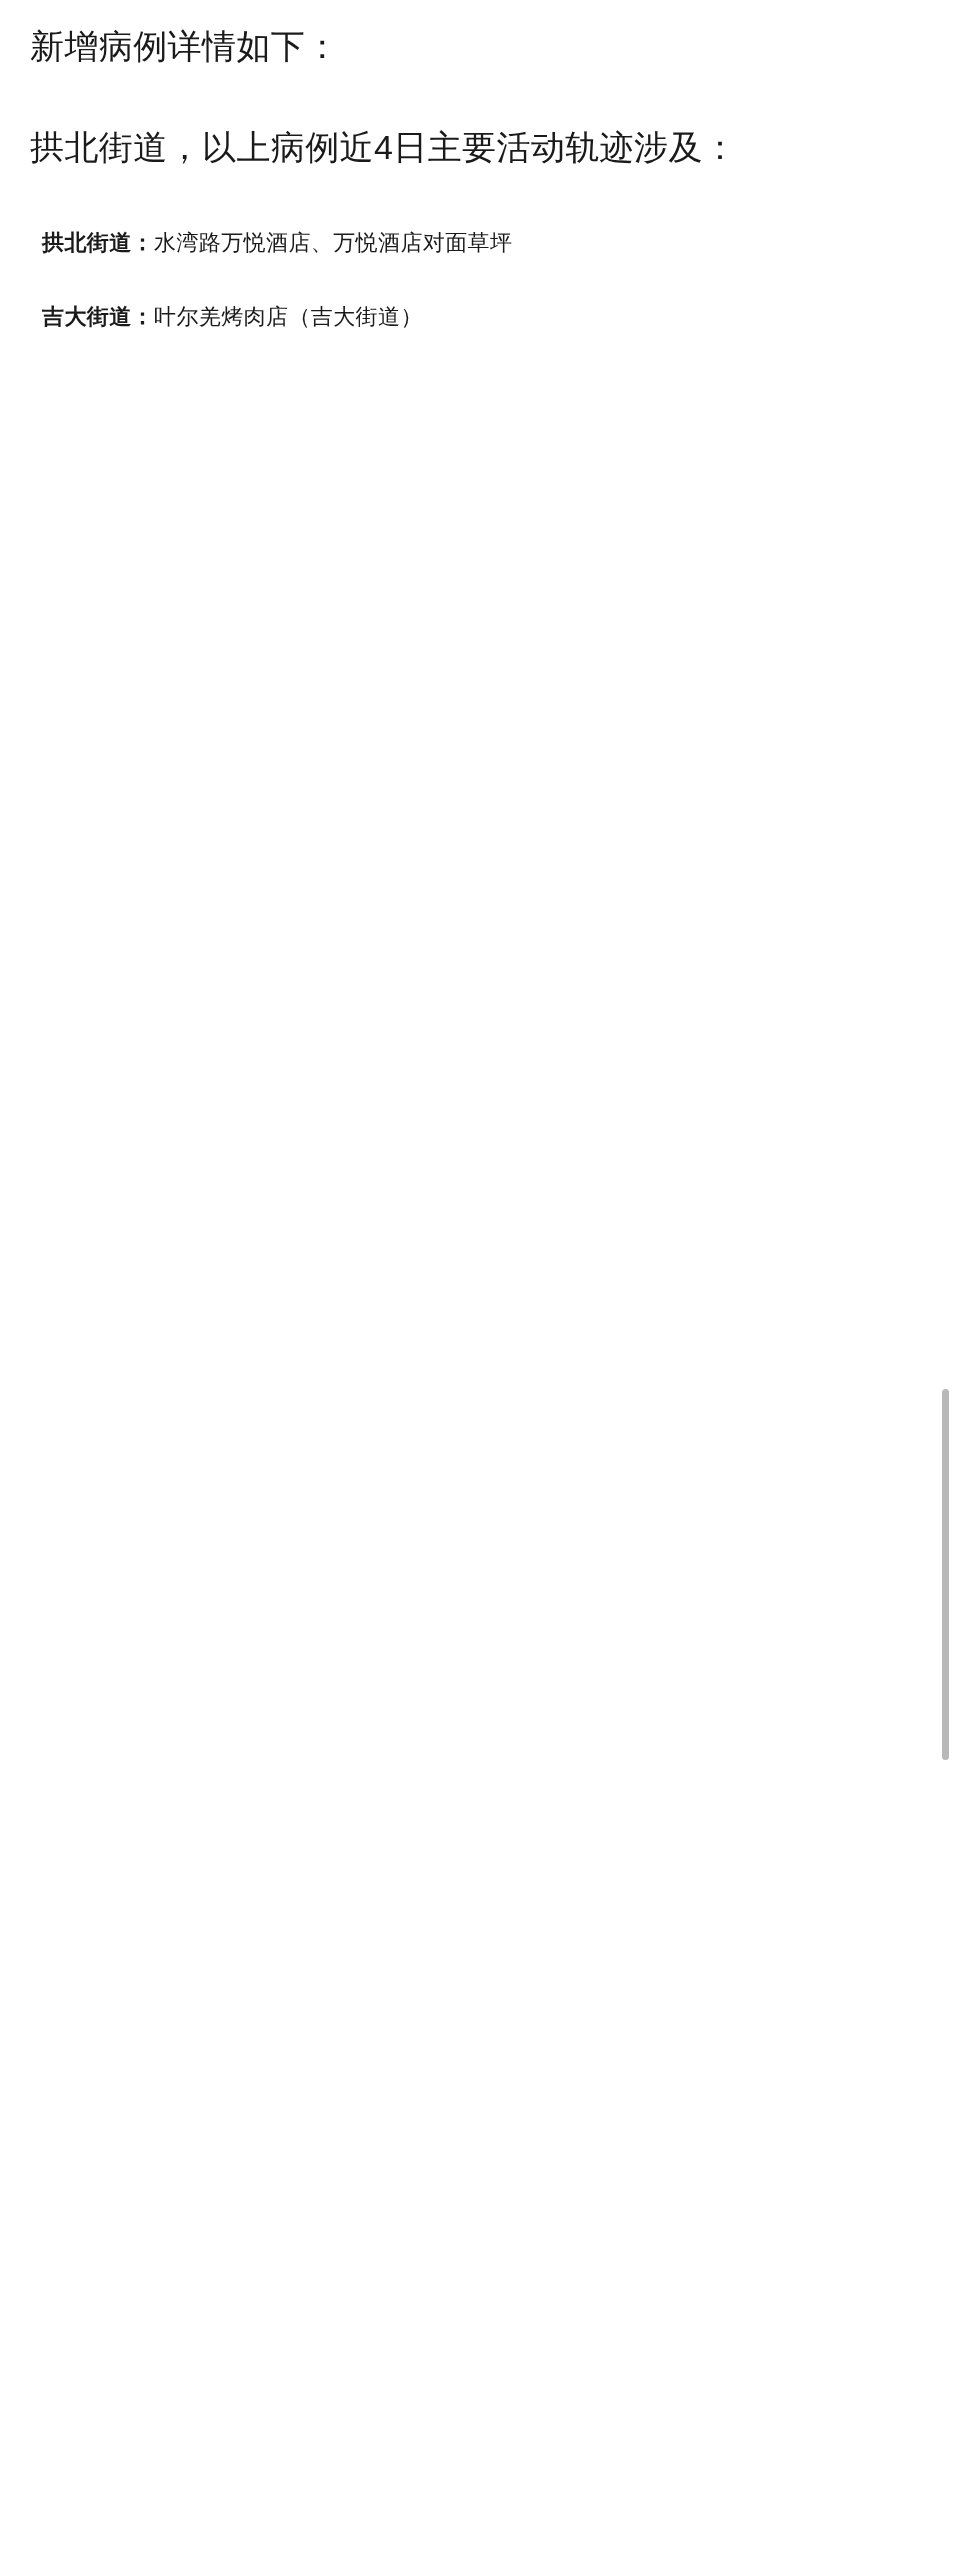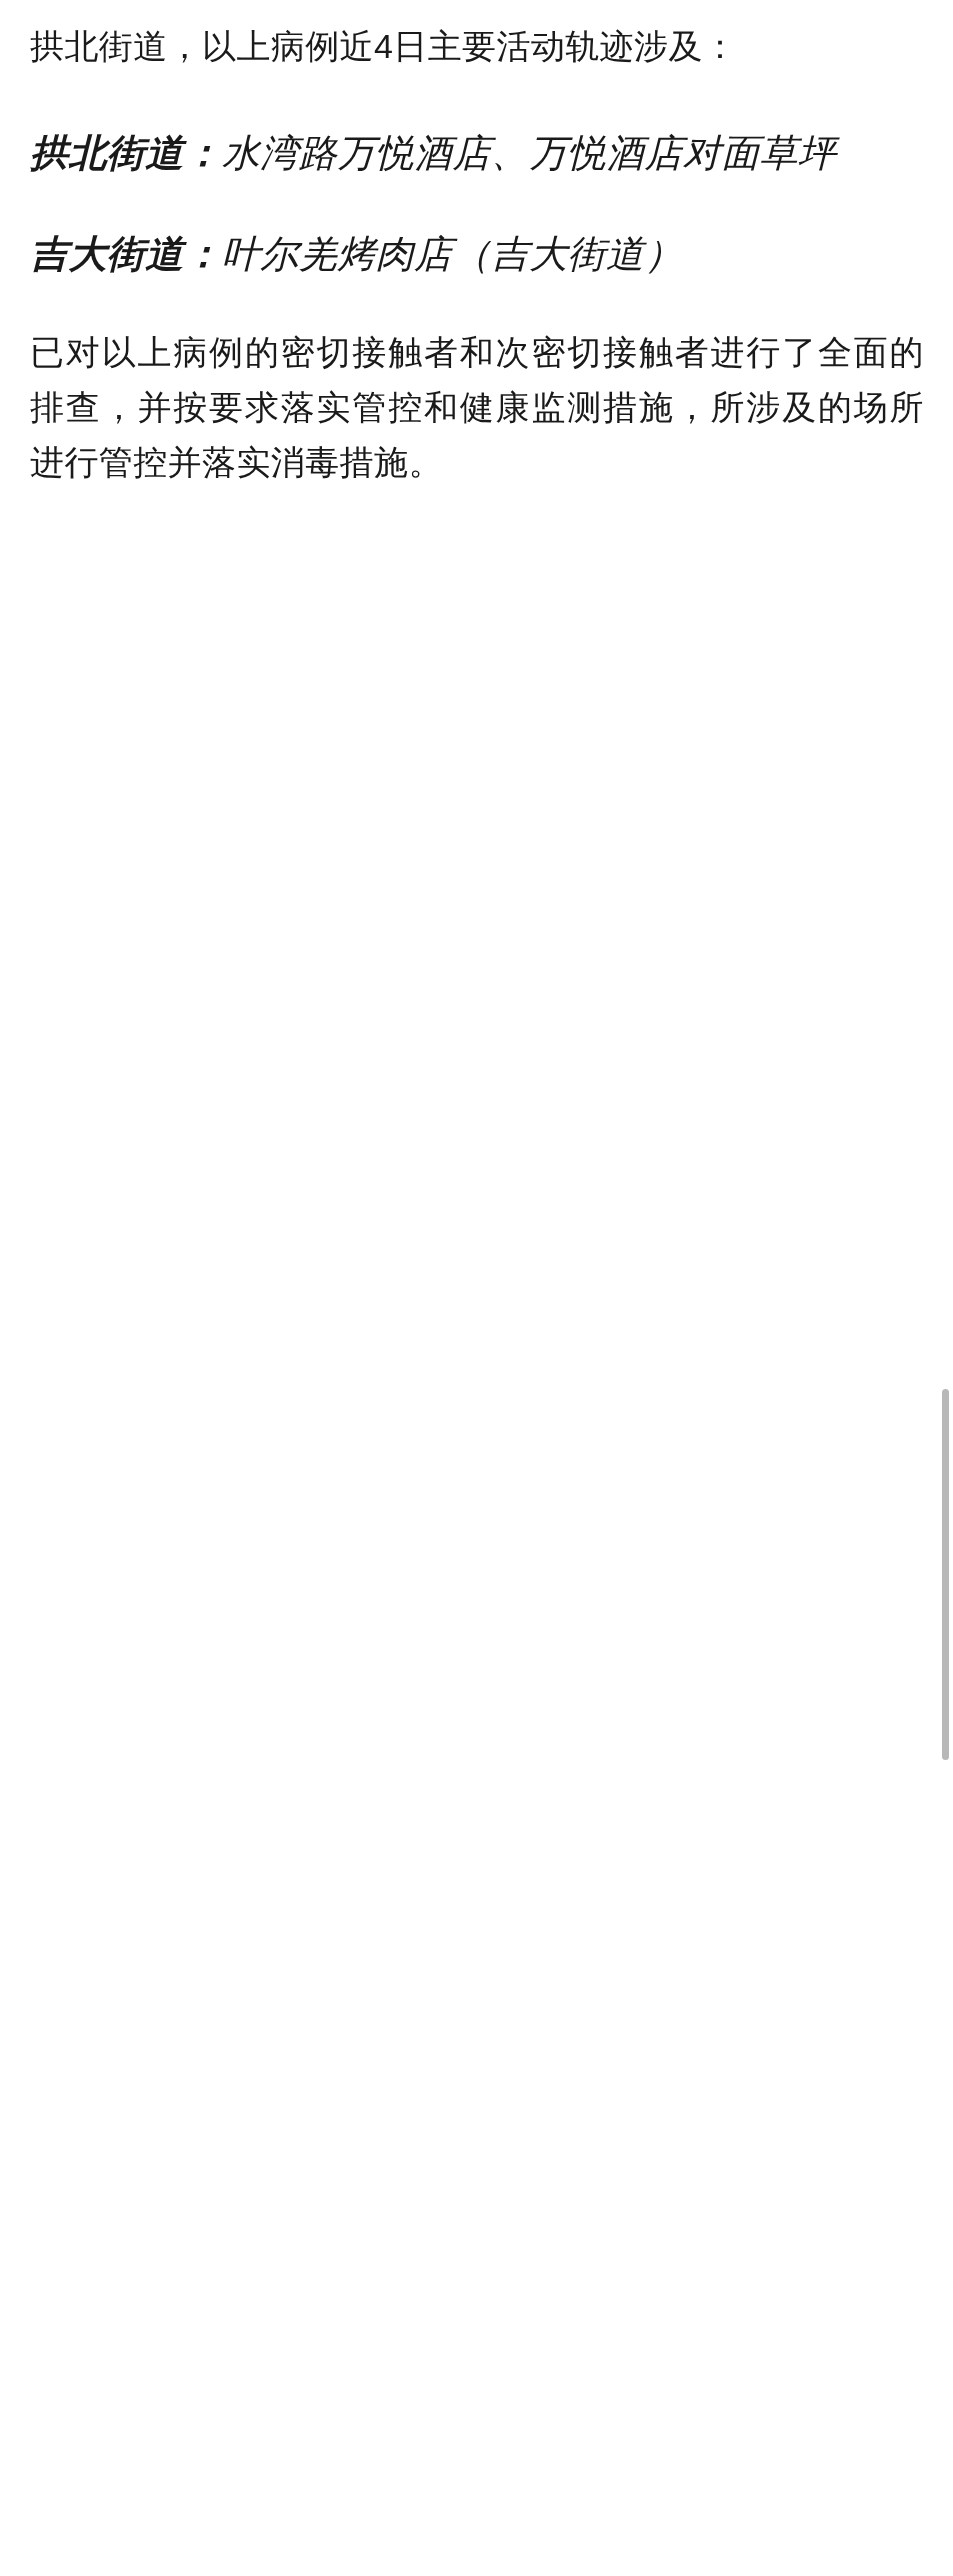--- a/index.html
+++ b/index.html
@@ -40,25 +40,24 @@
   .bold {
     font-weight: bold;
   }
   .heading {
     font-weight: bold;
     font-size: 34px;
     line-height: 1.62;
     margin: 0 0 37px 0;
   }
   .sub-para {
-    margin: 0 0 39px 0;
-    font-size: 38px;
+    margin: 0 0 39px 12px;
+    font-size: 22px;
     line-height: 1.62;
     letter-spacing: 0.4px;
-    font-style: italic;
   }
   .sub-label {
     font-weight: bold;
   }
   .tail {
     margin-bottom: 0;
   }
   
   .scrollbar {
     position: absolute;
@@ -68,28 +67,28 @@
     height: 371px;
     background: #b8b8b8;
     border-radius: 3.5px;
   }
 </style>
 </head>
 <body>
 
 <div class="page">
 
+  <p class="lead">新增病例详情如下：</p>
 
 
 
   <p class="case-para">拱北街道，以上病例近4日主要活动轨迹涉及：</p>
 
 
   <p class="sub-para"><span class="sub-label">拱北街道</span><span class="sub-label">：</span><span>水湾路万悦酒店、万悦酒店对面草坪</span></p>
 
   <p class="sub-para"><span class="sub-label">吉大街道</span><span class="sub-label">：</span><span>叶尔羌烤肉店（吉大街道）</span></p>
 
-  <p class="tail">已对以上病例的密切接触者和次密切接触者进行了全面的排查，并按要求落实管控和健康监测措施，所涉及的场所进行管控并落实消毒措施。</p>
 
 </div>
 
 <div class="scrollbar"></div>
 
 
 </body></html>

